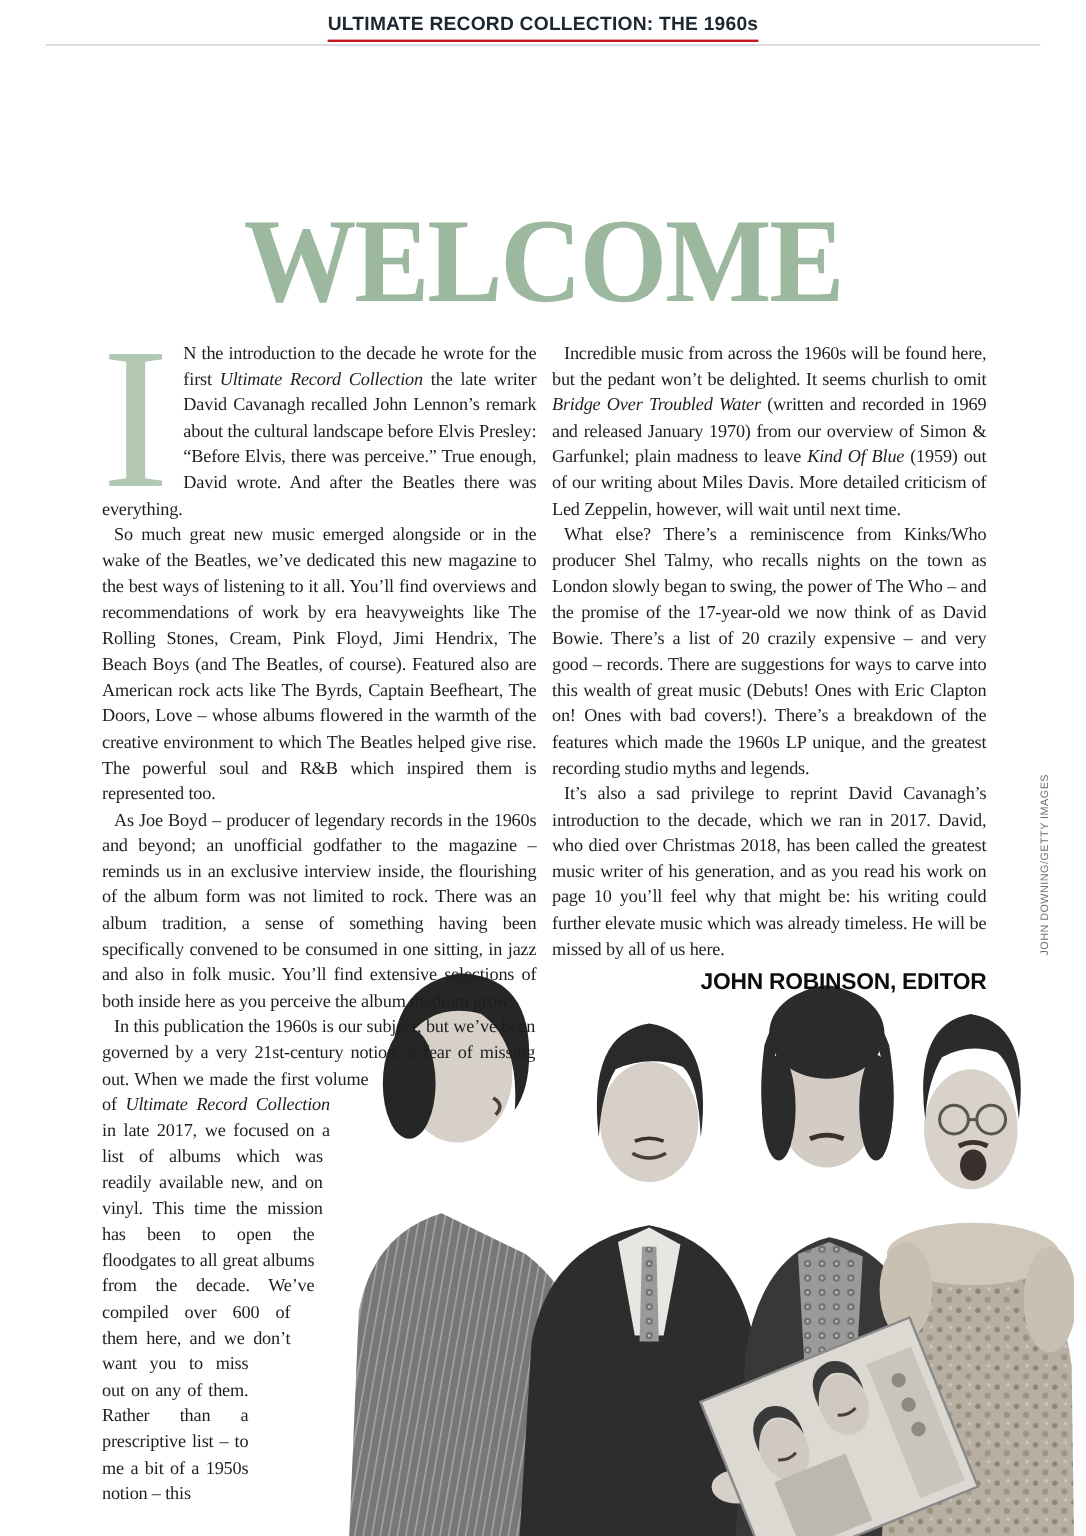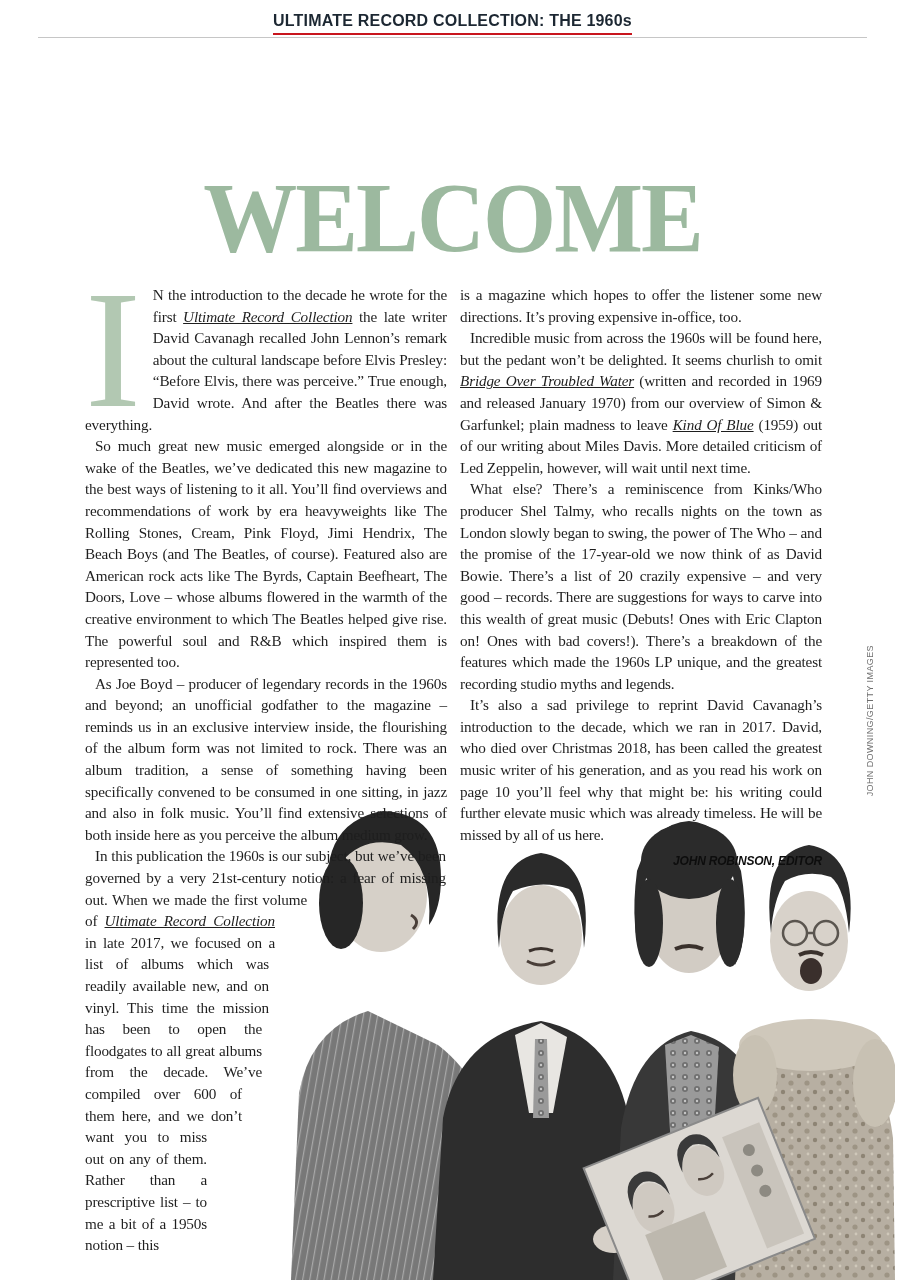--- a/index.html
+++ b/index.html
@@ -17,29 +17,29 @@
   .masthead{position:absolute;top:168px;left:0;right:0;text-align:center;z-index:3;
         font-family:"Liberation Serif",serif;font-weight:700;font-size:100px;line-height:100px;
         color:#9cb99f;letter-spacing:-2px;transform:scaleX(.94);transform-origin:center;}
 
   
   .cols{position:absolute;top:284px;left:85px;width:737px;display:flex;gap:13px;z-index:3;}
   .col{width:362px;font-size:15.2px;line-height:21.6px;color:#1e1e1e;
         letter-spacing:-.15px;text-align:justify;}
   .col p{margin:0;}
   .ind{text-indent:10px;}
-  .it{font-style:italic;text-decoration:underline;}
+  .it{font-style:italic;}
 
   .dropcap{float:left;color:#b2c8b2;font-size:168px;line-height:122px;margin:4px 12px 0 0;
         font-weight:400;}
 
   .sp{float:right;clear:right;}
 
   .byline{margin-top:6px;text-align:right;font-family:"Liberation Sans",sans-serif;
-        font-style:italic;font-weight:700;font-size:12px;letter-spacing:-.2px;color:#0d0d0d;}
+        font-weight:700;font-size:19px;letter-spacing:-.2px;color:#0d0d0d;}
 
   
   .photo{position:absolute;left:283px;top:783px;width:612px;height:497px;z-index:1;}
   .credit{position:absolute;right:30px;top:645px;z-index:3;writing-mode:vertical-rl;
         transform:rotate(180deg);font-family:"Liberation Sans",sans-serif;font-size:9px;
         letter-spacing:.4px;color:#6e6e6e;white-space:nowrap;}
 </style>
 </head>
 <body>
 
@@ -137,21 +137,20 @@
   <div class="cols">
 
     <div class="col">
       <p><span class="dropcap">I</span><span>N the introduction to the decade he wrote for the first </span><span class="it">Ultimate Record Collection</span><span> the late writer David Cavanagh recalled John Lennon’s remark about the cultural landscape before Elvis Presley: “Before Elvis, there was perceive.” True enough, David wrote. And after the Beatles there was everything.</span></p>
       <p class="ind"><span>So much great new music emerged alongside or in the wake of the Beatles, we’ve dedicated this new magazine to the best ways of listening to it all. You’ll find overviews and recommendations of work by era heavyweights like The Rolling Stones, Cream, Pink Floyd, Jimi Hendrix, The Beach Boys (and The Beatles, of course). Featured also are American rock acts like The Byrds, Captain Beefheart, The Doors, Love – whose albums flowered in the warmth of the creative environment to which The Beatles helped give rise. The powerful soul and R&amp;B which inspired them is represented too.</span></p>
       <p class="ind"><span>As Joe Boyd – producer of legendary records in the 1960s and beyond; an unofficial godfather to the magazine – reminds us in an exclusive interview inside, the flourishing of the album form was not limited to rock. There was an album tradition, a sense of something having been specifically convened to be consumed in one sitting, in jazz and also in folk music. You’ll find extensive selections of both inside here as you perceive the album medium grow.</span></p>
       <p class="ind"><span class="sp" style="width:1px;height:44px"></span><span class="sp" style="width:140px;height:22px"></span><span class="sp" style="width:172px;height:44px"></span><span class="sp" style="width:178px;height:66px"></span><span class="sp" style="width:185px;height:66px"></span><span class="sp" style="width:205px;height:44px"></span><span class="sp" style="width:240px;height:110px"></span><span>In this publication the 1960s is our subject, but we’ve been governed by a very 21st-century notion: a fear of missing out. When we made the first volume of </span><span class="it">Ultimate Record Collection</span><span> in late 2017, we focused on a list of albums which was readily available new, and on vinyl. This time the mission has been to open the floodgates to all great albums from the decade. We’ve compiled over 600 of them here, and we don’t want you to miss out on any of them. Rather than a prescriptive list – to me a bit of a 1950s notion – this</span></p>
     </div>
 
     <div class="col">
-      <p><span>is a magazine which hopes to offer the listener some new directions. It’s proving expensive in-office, too.</span></p>
       <p class="ind"><span>Incredible music from across the 1960s will be found here, but the pedant won’t be delighted. It seems churlish to omit </span><span class="it">Bridge Over Troubled Water</span><span> (written and recorded in 1969 and released January 1970) from our overview of Simon &amp; Garfunkel; plain madness to leave </span><span class="it">Kind Of Blue</span><span> (1959) out of our writing about Miles Davis. More detailed criticism of Led Zeppelin, however, will wait until next time.</span></p>
       <p class="ind"><span>What else? There’s a reminiscence from Kinks/Who producer Shel Talmy, who recalls nights on the town as London slowly began to swing, the power of The Who – and the promise of the 17-year-old we now think of as David Bowie. There’s a list of 20 crazily expensive – and very good – records. There are suggestions for ways to carve into this wealth of great music (Debuts! Ones with Eric Clapton on! Ones with bad covers!). There’s a breakdown of the features which made the 1960s LP unique, and the greatest recording studio myths and legends.</span></p>
       <p class="ind"><span>It’s also a sad privilege to reprint David Cavanagh’s introduction to the decade, which we ran in 2017. David, who died over Christmas 2018, has been called the greatest music writer of his generation, and as you read his work on page 10 you’ll feel why that might be: his writing could further elevate music which was already timeless. He will be missed by all of us here.</span></p>
       <div class="byline">JOHN ROBINSON, EDITOR</div>
     </div>
 
   </div>
 
   <div class="credit">JOHN DOWNING/GETTY IMAGES</div>
 

